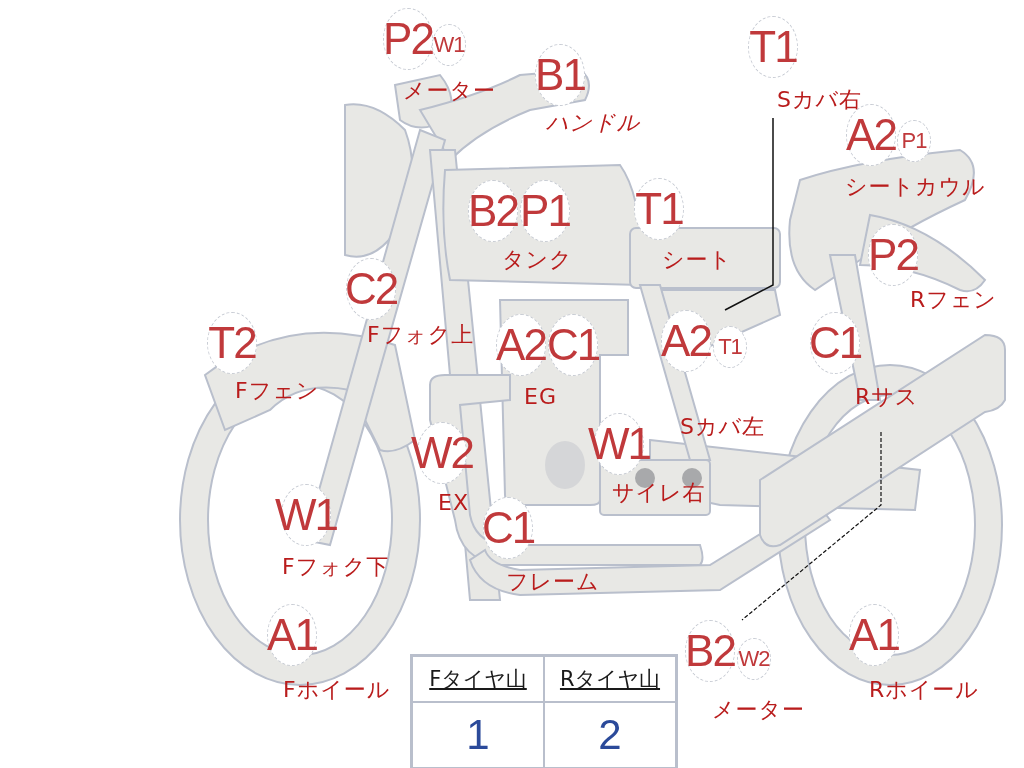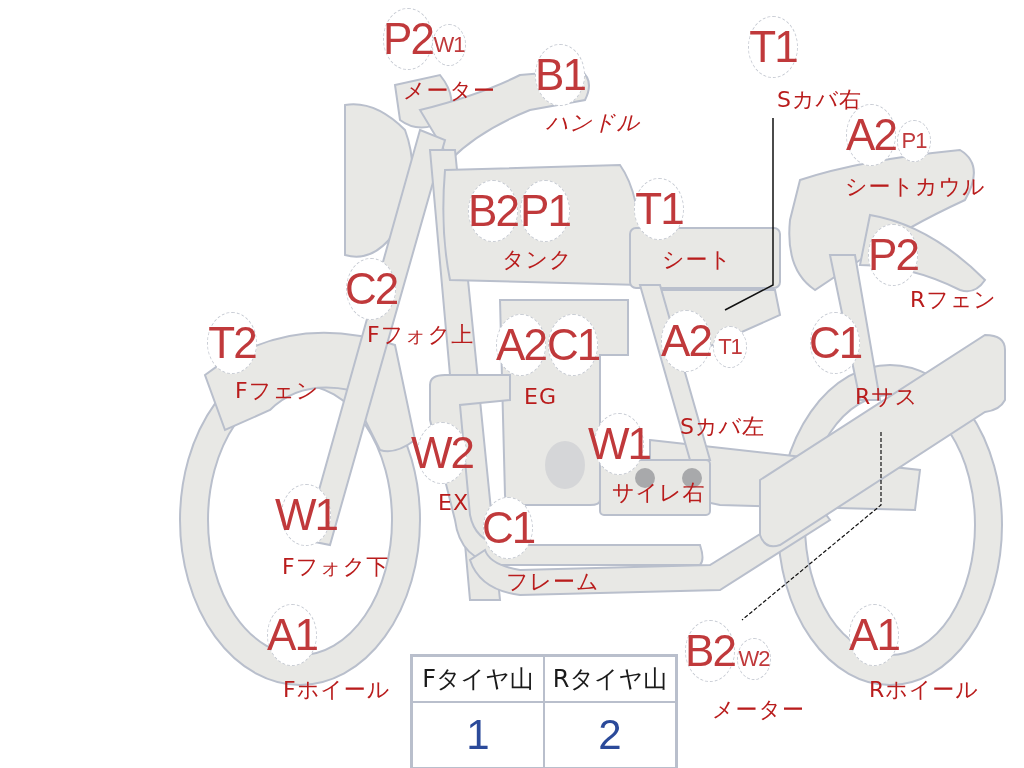--- a/index.html
+++ b/index.html
@@ -11,21 +11,21 @@
            border-radius:50%; color:#c0393b; display:flex; align-items:center;
            justify-content:center; box-sizing:border-box;
            font-family:"Liberation Sans", sans-serif; letter-spacing:-2px; }
   .badge.lg { width:50px; height:62px; font-size:44px; }
   .badge.sm { width:34px; height:42px; font-size:22px; letter-spacing:-1px; }
   .label { position:absolute; color:#b91c1c; font-size:22px; white-space:nowrap;
            font-family:"DejaVu Sans", sans-serif; letter-spacing:1px; }
   table.tires { position:absolute; left:410px; top:654px; border-collapse:collapse;
                 background:#ffffff; border:3px solid #b9bfcc; }
   table.tires th, table.tires td { border:2px solid #b9bfcc; width:128px; text-align:center; }
-  table.tires th { height:42px; font-weight:normal; font-size:24px; color:#1a1a1a; }
+  table.tires th { height:42px; font-weight:normal; font-size:21px; color:#1a1a1a;text-decoration:underline; }
   table.tires td { height:62px; font-size:42px; color:#2b4a9a; font-family:"Liberation Sans", sans-serif; }
 </style>
 </head>
 <body>
 
 <svg id="bike" viewBox="0 0 1024 768" xmlns="http://www.w3.org/2000/svg">
 
   <g>
     <ellipse class="shape" cx="300" cy="520" rx="120" ry="165"></ellipse>
     <ellipse cx="300" cy="520" rx="92" ry="135" fill="#ffffff" stroke="#b9bfcc" stroke-width="2"></ellipse>

